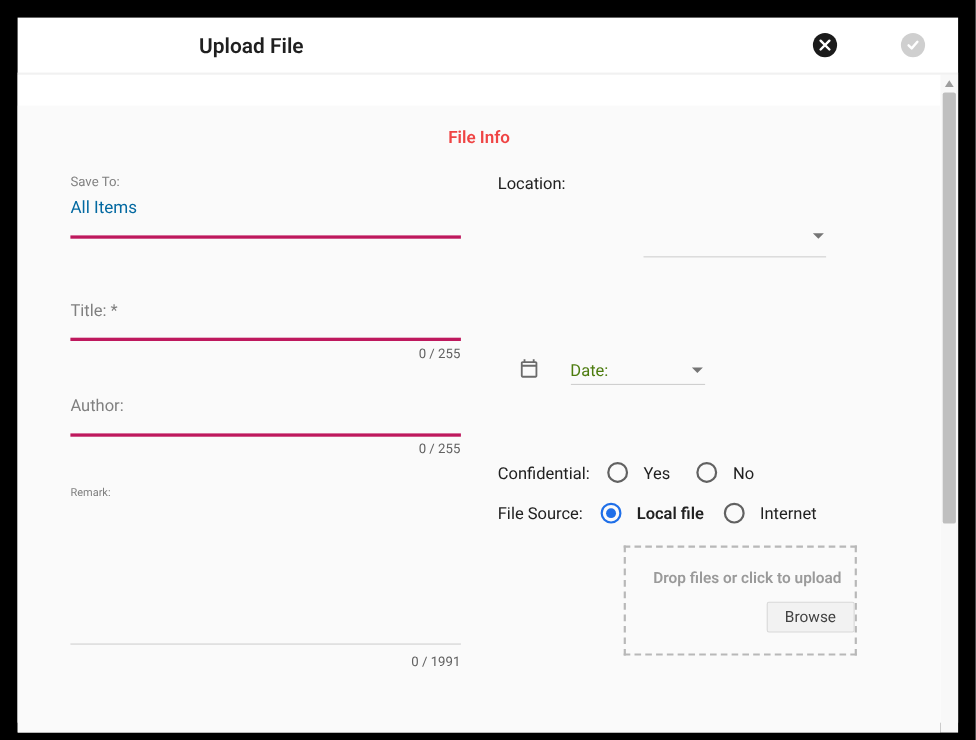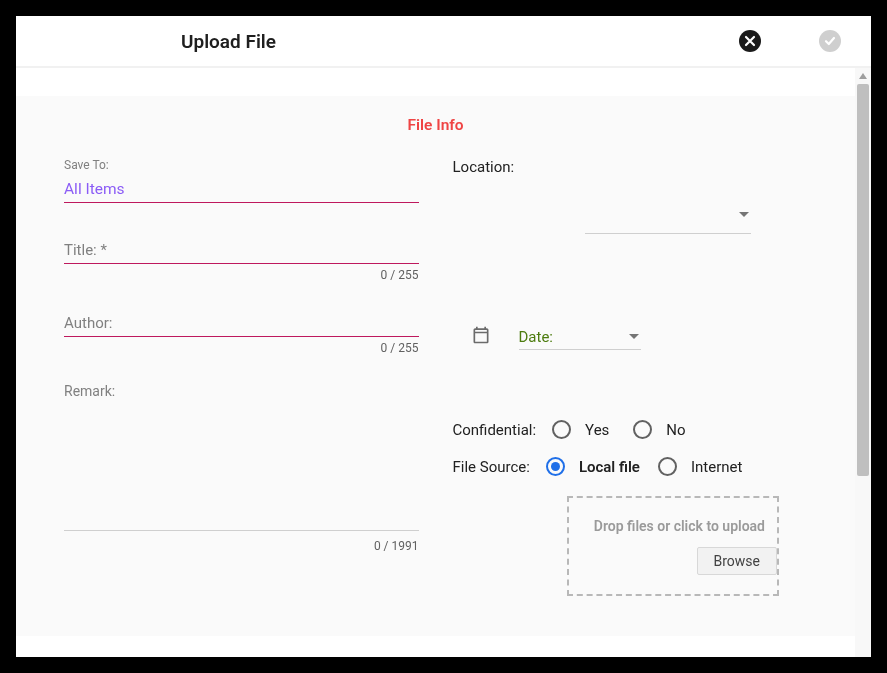--- a/index.html
+++ b/index.html
@@ -76,35 +76,35 @@
       color: #ef4444;
       margin-bottom: 24px;
     }
     .cols {
       display: flex;
       gap: 34px;
       padding: 0 48px;
     }
     .col { flex: 1; min-width: 0; }
 
-    .fld { margin-bottom: 34px; position: relative; }
+    .fld { margin-bottom: 52px; position: relative; }
     .fld-label {
       font-size: 12px;
       color: #808080;
       margin-bottom: 4px;
       display: block;
     }
     .fld-input {
       width: 100%;
       border: none;
-      border-bottom: 1px solid #be185d;
+      border-bottom: 3px solid #be185d;
       background: transparent;
       font-size: 15px;
-      color: #8b5cf6;
-      padding: 4px 0 4px;
+      color: #0369a1;
+      padding: 4px 0 16px;
       outline: none;
       font-family: inherit;
     }
     .fld-input.lg { font-size: 15.5px; }
     .fld-input::placeholder { color: #808080; }
     .counter {
       font-size: 12px;
       color: #616161;
       text-align: right;
       margin-top: 4px;
@@ -264,21 +264,21 @@
               <input class="fld-input" placeholder="Title: *" style="">
               <div class="counter">0 / 255</div>
             </div>
 
             <div class="fld" style="margin-bottom:28px;">
               <input class="fld-input" placeholder="Author:" style="">
               <div class="counter">0 / 255</div>
             </div>
 
             <div class="fld" style="margin-bottom:18px;">
-              <span class="fld-label" style="font-size:14px;">Remark:</span>
+              <span class="fld-label" style="font-size:10px;">Remark:</span>
               <textarea class="textarea" style=""></textarea>
               <div class="counter">0 / 1991</div>
             </div>
 
           </div>
 
           <div class="col">
             <div class="row loc-row" style="align-items:flex-start;">
               <span class="r-label">Location:</span>
             </div>

